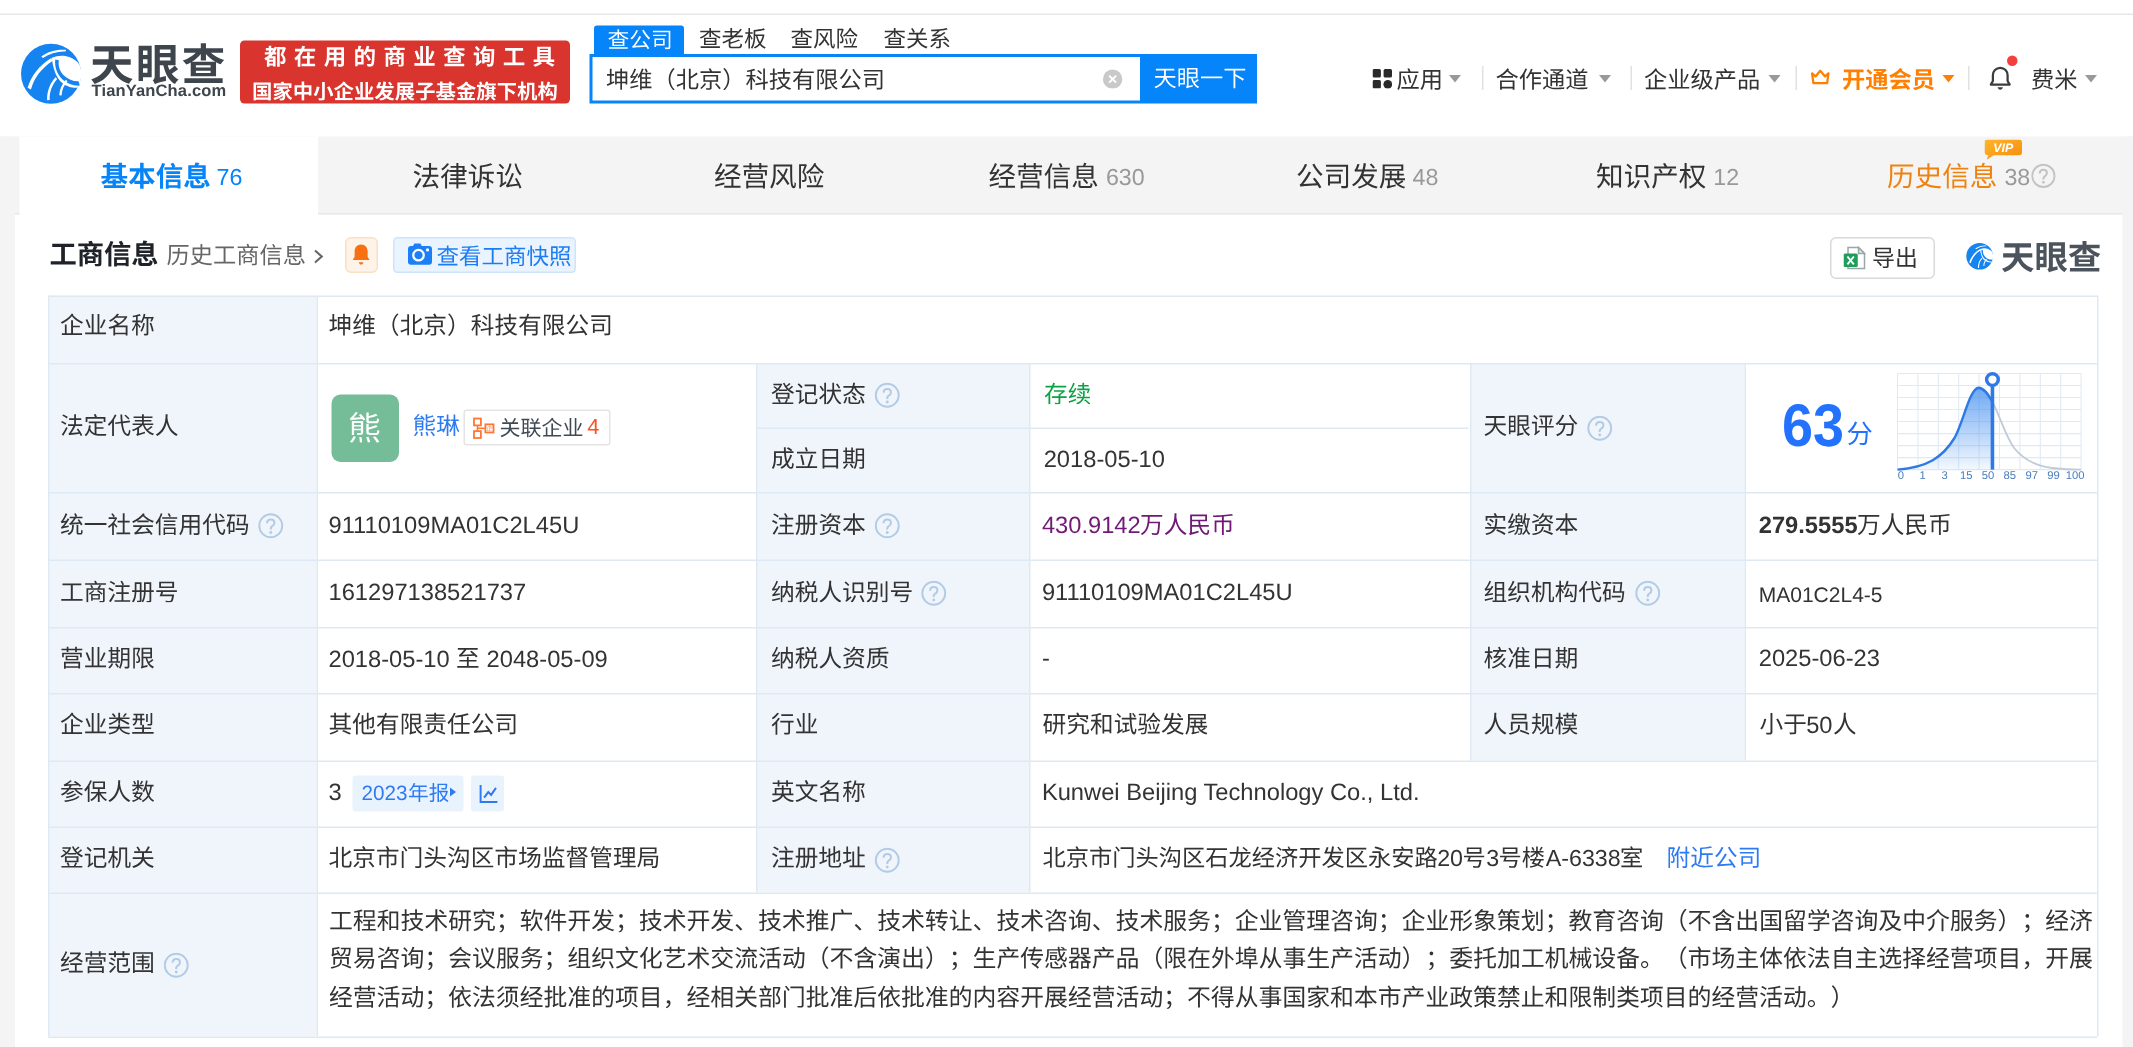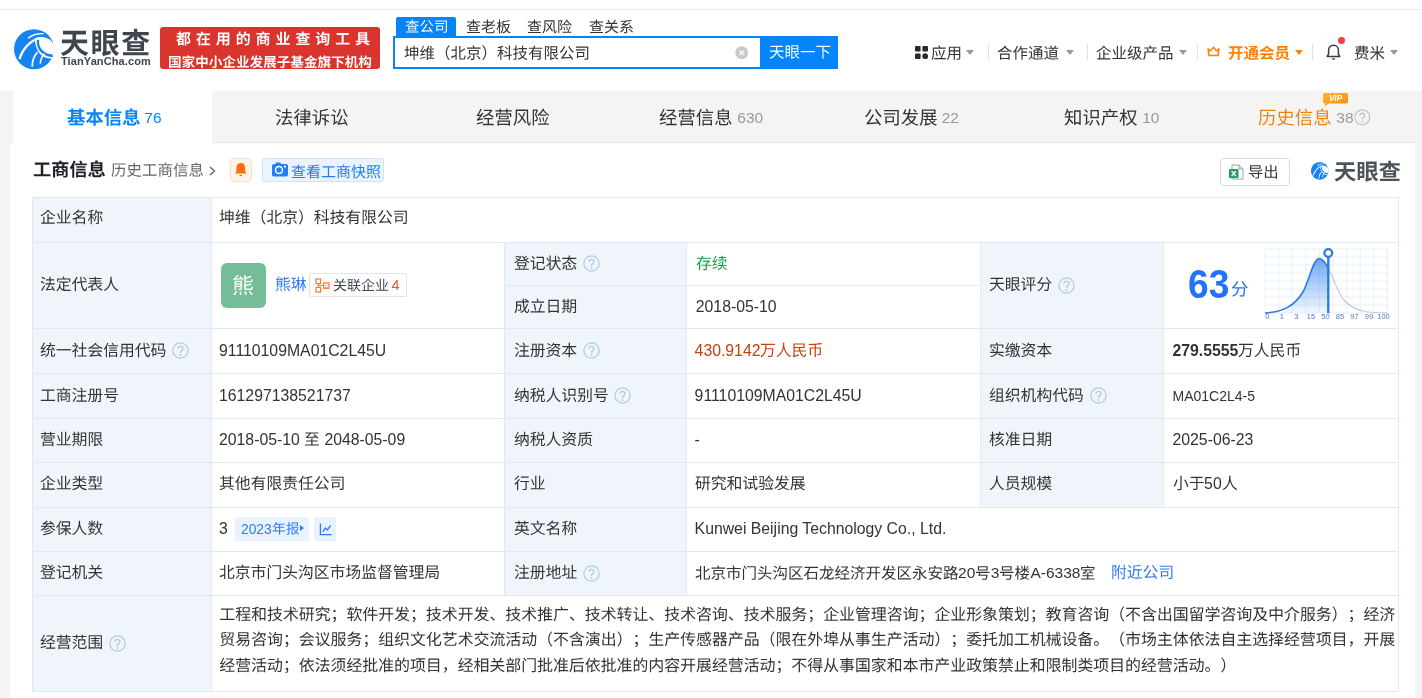--- a/index.html
+++ b/index.html
@@ -438,27 +438,27 @@
       <use href="#r7ECF"></use>
       <use href="#r8425" x="1000"></use>
       <use href="#r4FE1" x="2000"></use>
       <use href="#r606F" x="3000"></use>
     </svg><span style="font-size:15.5px;color:#999;position:relative;top:-1.5px"> 630</span></div>
 <div class="ab" style="left:863.8px;top:108px;color:#333"><svg class="z" style="width:4.000em;height:18.4px;width:auto" viewBox="0 0 4000 1000">
       <use href="#r516C"></use>
       <use href="#r53F8" x="1000"></use>
       <use href="#r53D1" x="2000"></use>
       <use href="#r5C55" x="3000"></use>
-    </svg><span style="font-size:15.5px;color:#999;position:relative;top:-1.5px"> 22</span></div>
+    </svg><span style="font-size:15.5px;color:#999;position:relative;top:-1.5px"> 48</span></div>
 <div class="ab" style="left:1064.3px;top:108px;color:#333"><svg class="z" style="width:4.000em;height:18.4px;width:auto" viewBox="0 0 4000 1000">
       <use href="#r77E5"></use>
       <use href="#r8BC6" x="1000"></use>
       <use href="#r4EA7" x="2000"></use>
       <use href="#r6743" x="3000"></use>
-    </svg><span style="font-size:15.5px;color:#999;position:relative;top:-1.5px"> 10</span></div>
+    </svg><span style="font-size:15.5px;color:#999;position:relative;top:-1.5px"> 12</span></div>
 <div class="ab" style="left:1258.4px;top:108px;color:#ee8211"><svg class="z" style="width:4.000em;height:18.4px;width:auto" viewBox="0 0 4000 1000">
       <use href="#r5386"></use>
       <use href="#r53F2" x="1000"></use>
       <use href="#r4FE1" x="2000"></use>
       <use href="#r606F" x="3000"></use>
     </svg><span style="font-size:15.5px;color:#999;position:relative;top:-1.5px"> 38</span></div>
 <svg class="ab" style="left:1354.0px;top:109.0px" width="16.5" height="16.5" viewBox="0 0 16 16">
     <circle cx="8" cy="8" r="7.2" fill="none" stroke="#c3c3c3" stroke-width="1.2"></circle>
     <path d="M5.7 6.4C5.7 5 6.7 4.1 8 4.1C9.3 4.1 10.3 5 10.3 6.2C10.3 7.3 9.6 7.8 8.9 8.3C8.3 8.7 8 9 8 9.8V10.3" fill="none" stroke="#c3c3c3" stroke-width="1.3"></path>
     <circle cx="8" cy="12.2" r=".9" fill="#c3c3c3"></circle>
@@ -706,21 +706,21 @@
       <use href="#r6CE8"></use>
       <use href="#r518C" x="1000"></use>
       <use href="#r8D44" x="2000"></use>
       <use href="#r672C" x="3000"></use>
     </svg></div>
 <svg class="ab" style="left:582.7px;top:342.3px" width="17.0" height="17.0" viewBox="0 0 16 16">
     <circle cx="8" cy="8" r="7.2" fill="none" stroke="#b3cbe4" stroke-width="1.2"></circle>
     <path d="M5.7 6.4C5.7 5 6.7 4.1 8 4.1C9.3 4.1 10.3 5 10.3 6.2C10.3 7.3 9.6 7.8 8.9 8.3C8.3 8.7 8 9 8 9.8V10.3" fill="none" stroke="#b3cbe4" stroke-width="1.3"></path>
     <circle cx="8" cy="12.2" r=".9" fill="#b3cbe4"></circle>
   </svg>
-<div class="ab" style="left:694.6px;top:350.8px;font-size:15.8px;color:#c2410c;transform:translateY(-50%);white-space:nowrap;">430.9142<svg class="z" style="width:4.000em;" viewBox="0 0 4000 1000">
+<div class="ab" style="left:694.6px;top:350.8px;font-size:15.8px;color:#701a75;transform:translateY(-50%);white-space:nowrap;">430.9142<svg class="z" style="width:4.000em;" viewBox="0 0 4000 1000">
       <use href="#r4E07"></use>
       <use href="#r4EBA" x="1000"></use>
       <use href="#r6C11" x="2000"></use>
       <use href="#r5E01" x="3000"></use>
     </svg></div>
 <div class="ab" style="left:989.0px;top:350.8px;font-size:15.8px;color:#333;transform:translateY(-50%);white-space:nowrap;"><svg class="z" style="width:4.000em;" viewBox="0 0 4000 1000">
       <use href="#r5B9E"></use>
       <use href="#r7F34" x="1000"></use>
       <use href="#r8D44" x="2000"></use>
       <use href="#r672C" x="3000"></use>

